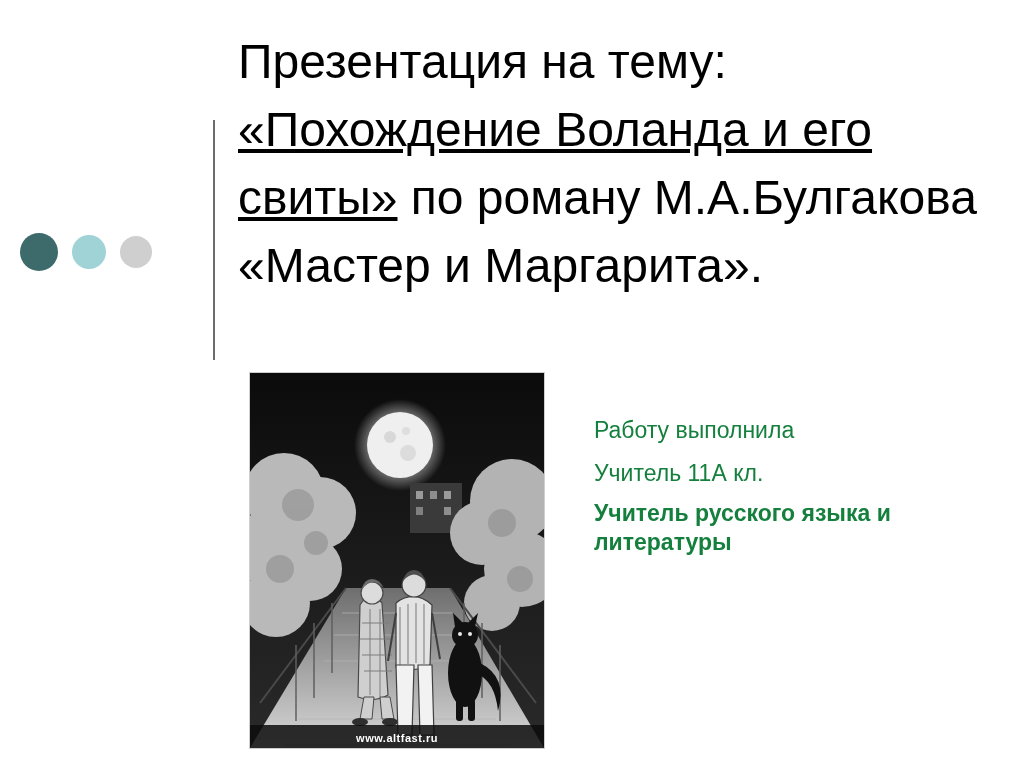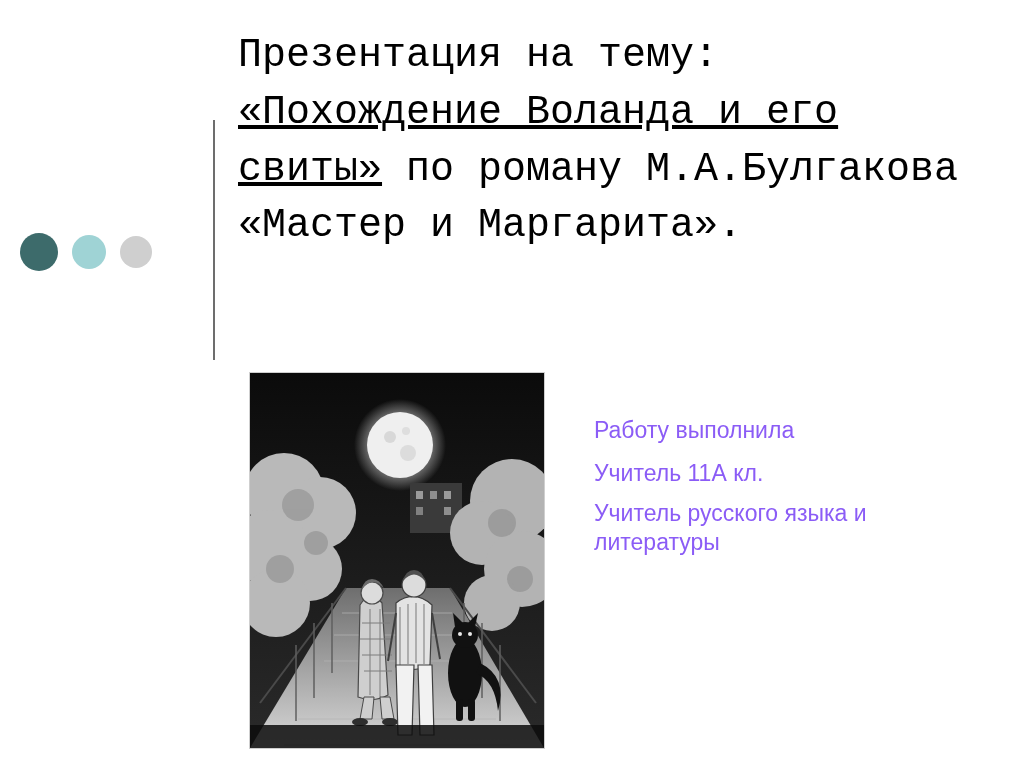--- a/index.html
+++ b/index.html
@@ -48,24 +48,23 @@
     background: #6d6d6d;
   }
 
   
   .title-block {
     position: absolute;
     left: 238px;
     top: 28px;
     width: 750px;
     color: #000000;
-    font-size: 40px;
+    font-size: 48px;
     line-height: 1.42;
     letter-spacing: 0px;
-    font-family: Liberation Mono, monospace;
   }
   .title-block .u {
     text-decoration: underline;
   }
 
   
   .illustration {
     position: absolute;
     left: 249px;
     top: 372px;
@@ -88,26 +87,26 @@
     letter-spacing: .5px;
     font-family: "Liberation Sans", sans-serif;
   }
 
   
   .credits {
     position: absolute;
     left: 594px;
     top: 412px;
     width: 400px;
-    color: #8b5cf6;
+    color: #15803d;
     font-size: 23px;
     line-height: 1.62;
   }
   .credits p { margin: 0 0 6px 0; }
-  .credits p.tight { margin-bottom: 4px; line-height: 1.28; }
+  .credits p.tight { margin-bottom: 4px; line-height: 1.28; font-weight: bold; }
 </style>
 </head>
 <body>
 
 <div class="slide">
 
   <div class="dots">
     <span class="dot dot-1"></span>
     <span class="dot dot-2"></span>
     <span class="dot dot-3"></span>
@@ -231,20 +230,21 @@
         <rect x="206" y="326" width="7" height="22" rx="3"></rect>
         <rect x="218" y="326" width="7" height="22" rx="3"></rect>
       </g>
       <g fill="#e8e8e8">
         <circle cx="210" cy="261" r="2"></circle>
         <circle cx="220" cy="261" r="2"></circle>
       </g>
 
       <rect x="0" y="352" width="294" height="23" fill="#0c0c0c" opacity=".85"></rect>
     </svg>
+    <div class="illu-caption">www.altfast.ru</div>
   </div>
 
   <div class="credits">
     <p>Работу выполнила</p>
     <p>Учитель 11А кл.</p>
     <p class="tight">Учитель русского языка и литературы</p>
   </div>
 
 </div>
 

